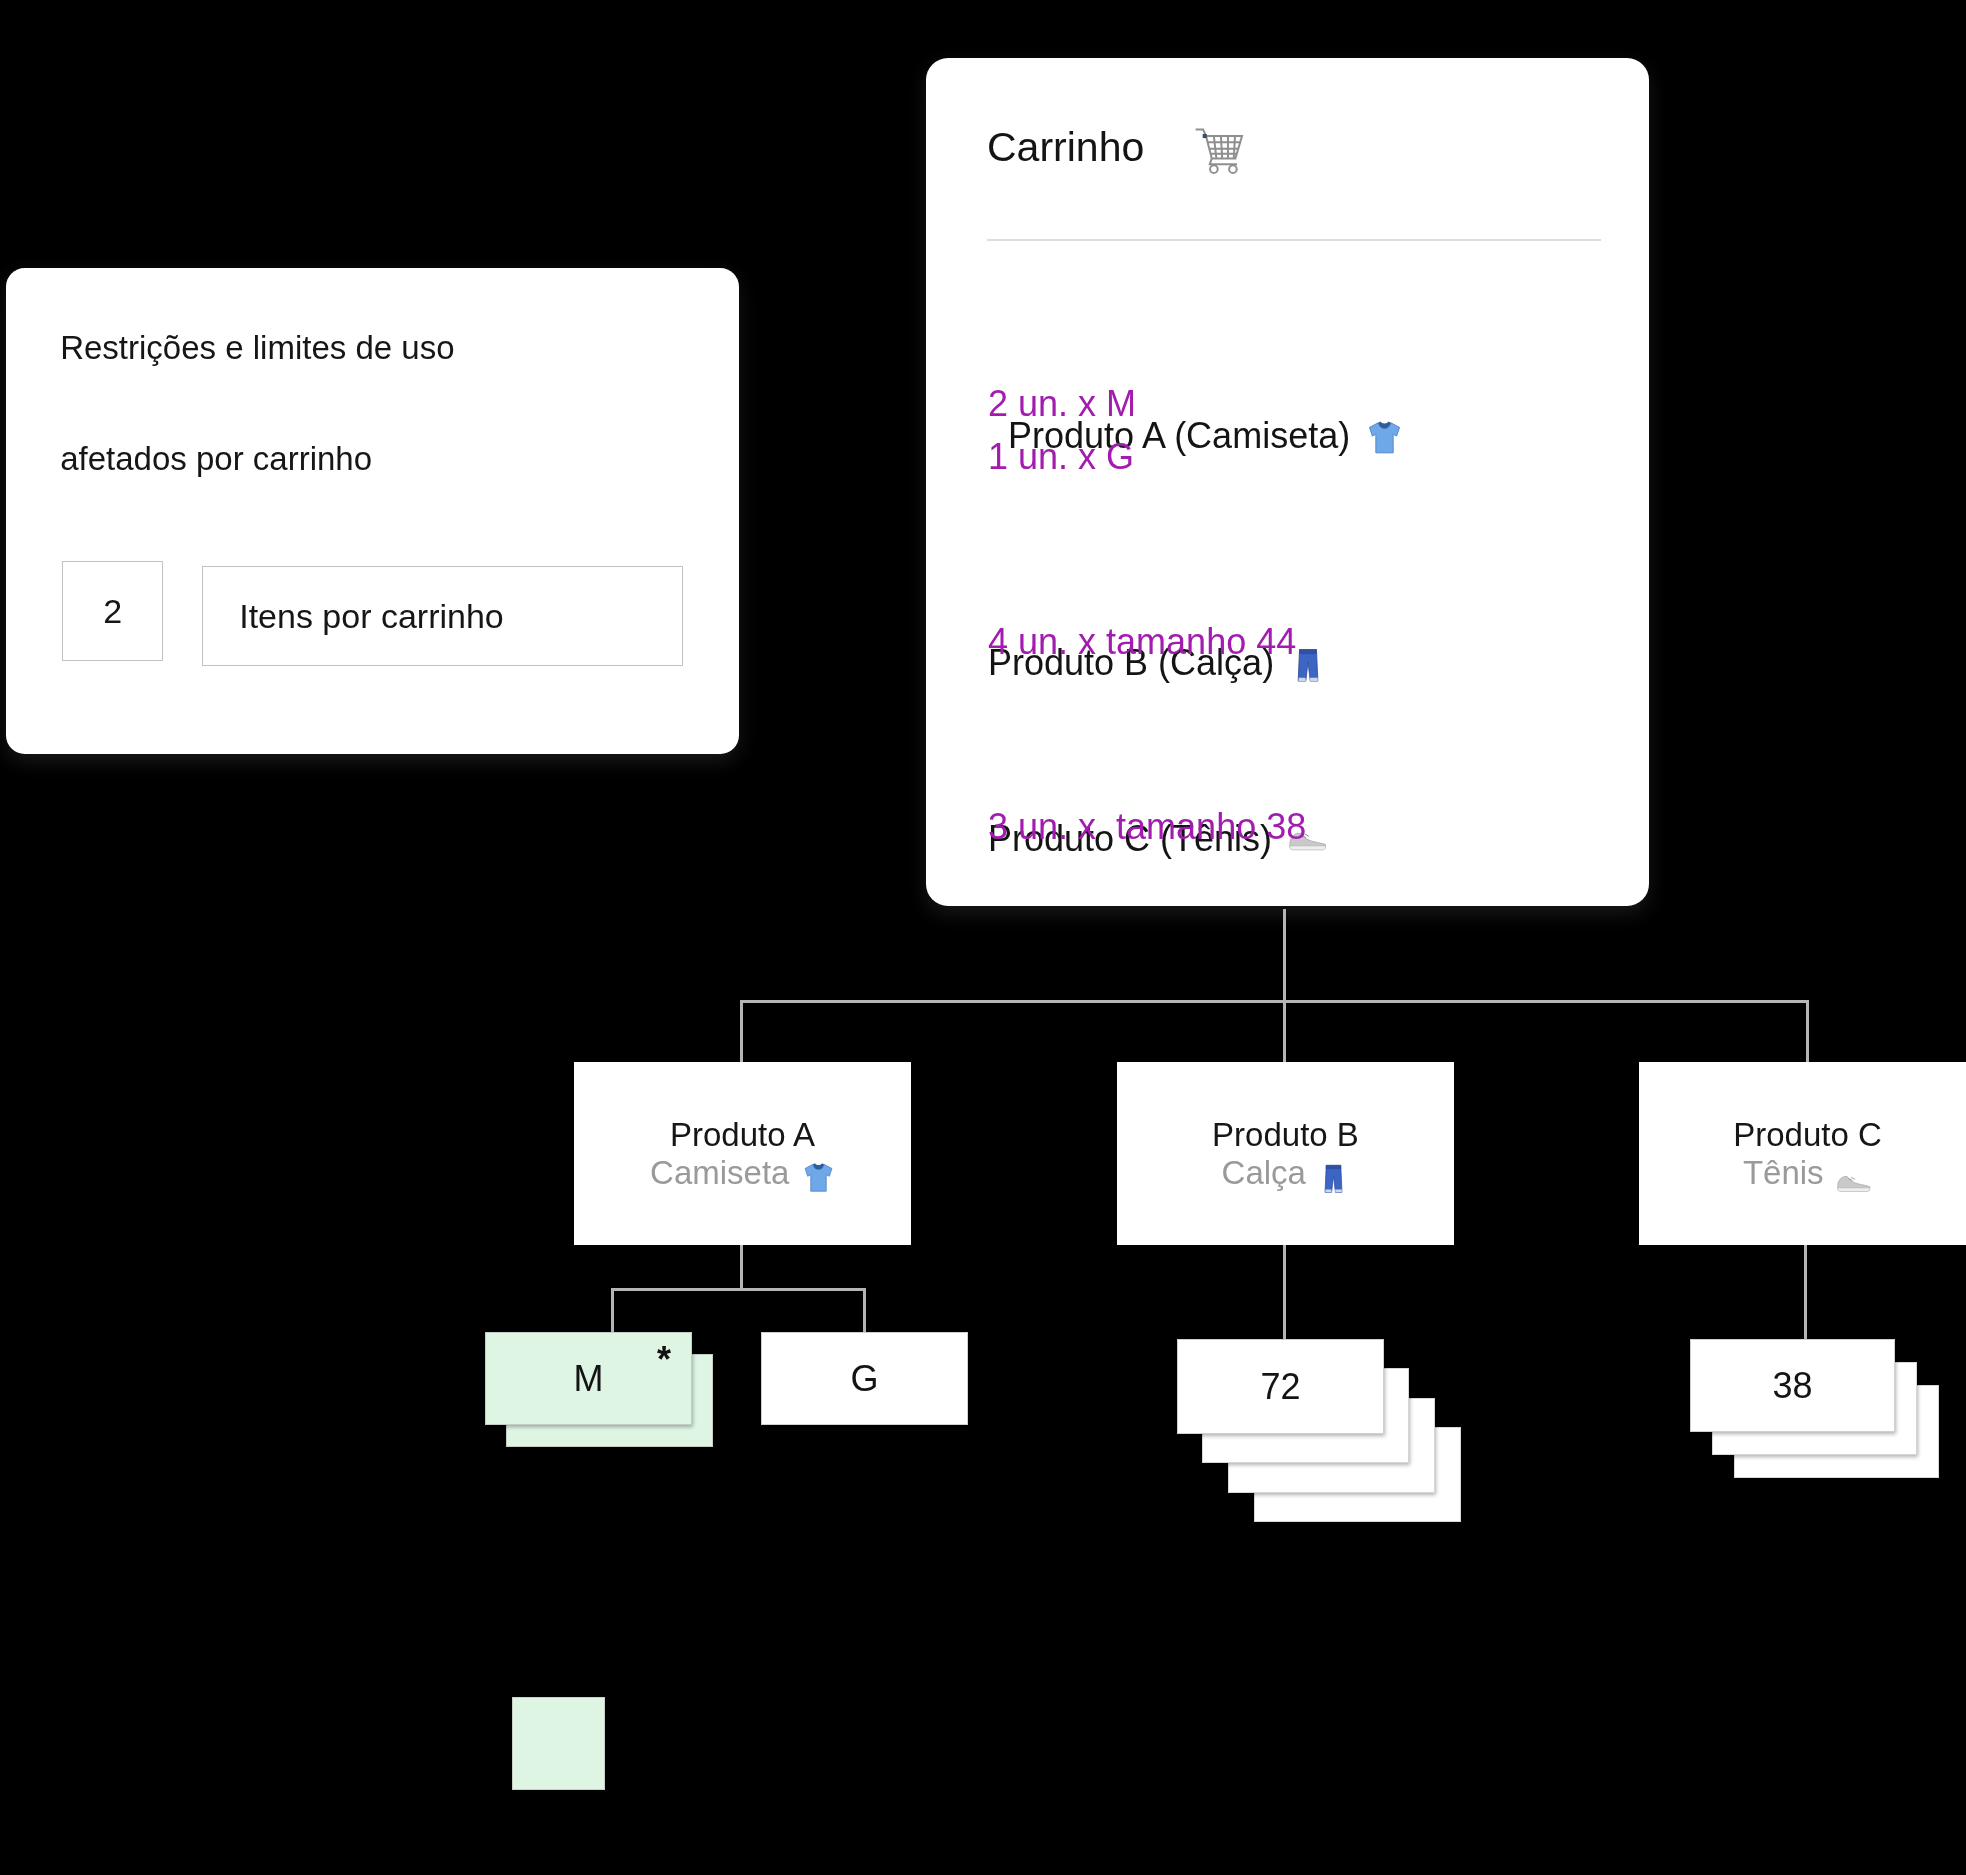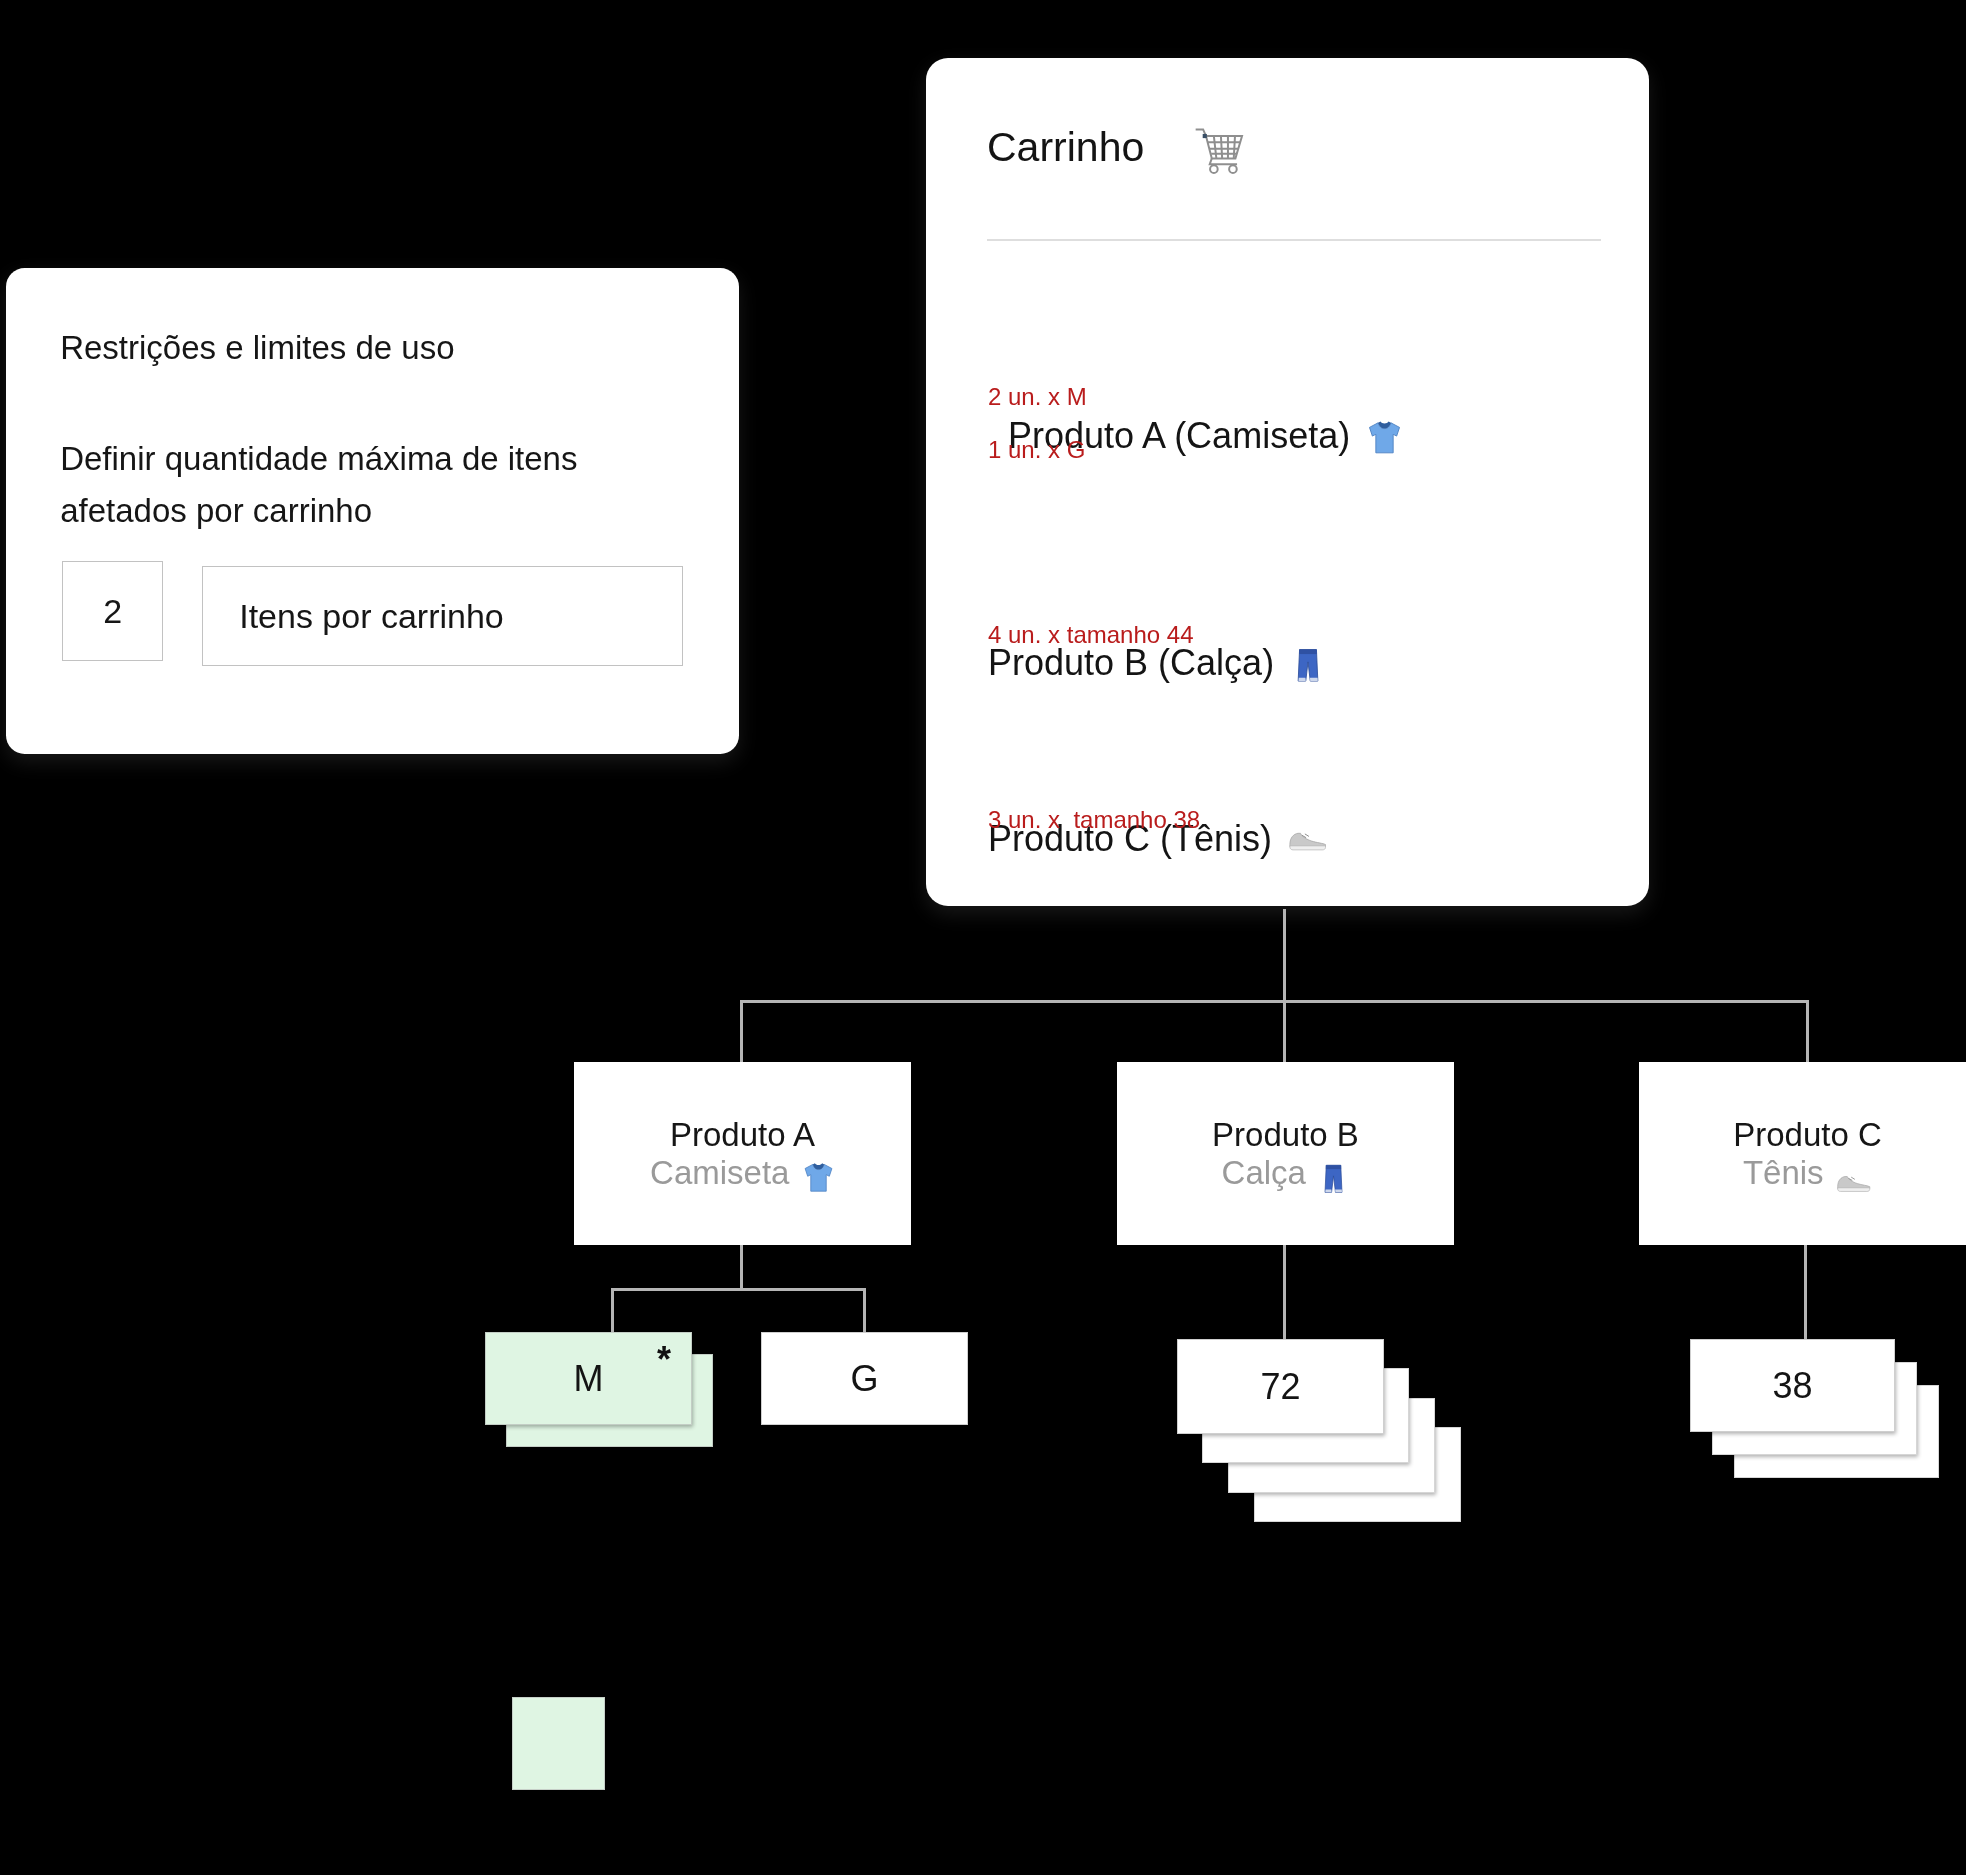--- a/index.html
+++ b/index.html
@@ -34,21 +34,21 @@
     font-family:"Liberation Sans", sans-serif;outline:none;
   }
   
   #cart-card{left:926px;top:58px;width:723px;height:848px;}
   .cart-title-row{position:absolute;left:61px;top:64px;display:flex;align-items:center;}
   .cart-title-row .t{font-size:41px;font-weight:500;color:#141414;}
   .cart-title-row .cart-svg{margin-left:50px;transform:translateY(3.1px);}
   .cart-divider{position:absolute;left:61px;right:48px;top:181px;height:2.3px;background:#dedede;}
   .p-name{position:absolute;left:62px;display:flex;align-items:center;font-size:36px;font-weight:500;color:#141414;white-space:pre;}
   .p-name .icn{margin-left:15.6px;transform:translateY(2.3px);}
-  .p-line{position:absolute;left:62px;font-size:24px;color:#b91c1c;white-space:pre;}
+  .p-line{position:absolute;left:62px;font-size:36px;color:#a21caf;white-space:pre;}
   
   .conn{position:absolute;background:#b5b5b5;}
   
   .node{
     position:absolute;width:337px;height:183px;background:#ffffff;
     display:flex;flex-direction:column;align-items:center;justify-content:center;gap:0;
   }
   .node .n-title{font-size:33px;font-weight:500;color:#161616;}
   .node .n-sub{font-size:33px;color:#9a9a9a;display:flex;align-items:flex-end;}
   .node .n-sub .icn{margin-left:12.5px;transform:translateY(2.3px);}
@@ -70,21 +70,20 @@
     background:#dff5e3;border:1.6px solid #c6cfc8;box-sizing:border-box;
   }
   .icn svg{display:block;}
 </style>
 </head>
 <body>
 
 <div class="card" id="restrictions-card">
   <div class="r-title">Restrições e limites de uso</div>
   <div class="r-desc">
-    <div>Definir quantidade máxima de itens</div>
     <div>afetados por carrinho</div>
   </div>
   <input class="qty-box" readonly="" value="2" style="">
   <input class="qty-label-box" readonly="" value="Itens por carrinho" style="">
 </div>
 
 <div class="card" id="cart-card">
   <div class="cart-title-row">
     <span class="t">Carrinho</span>
     <span class="icn cart-svg">

